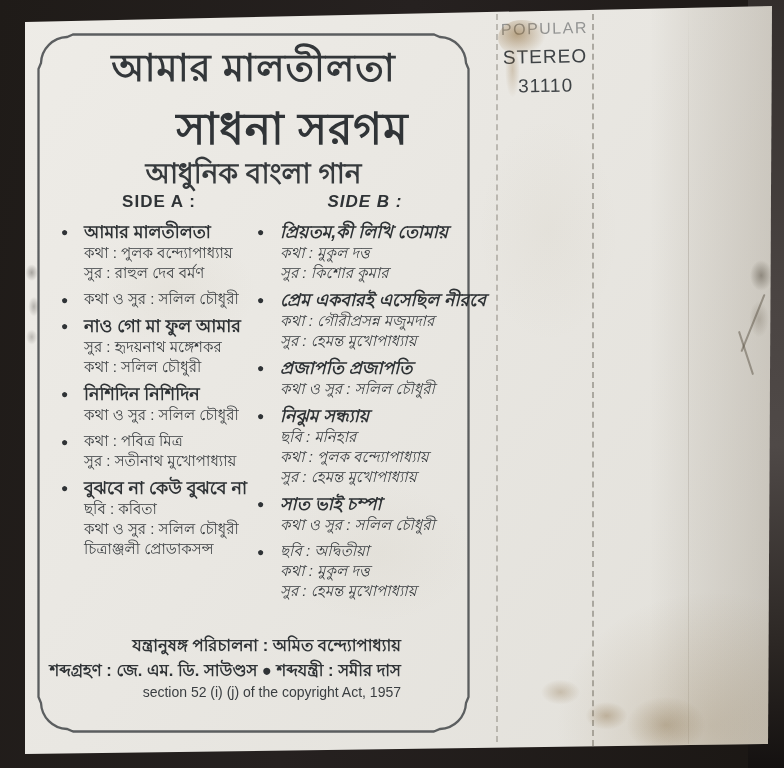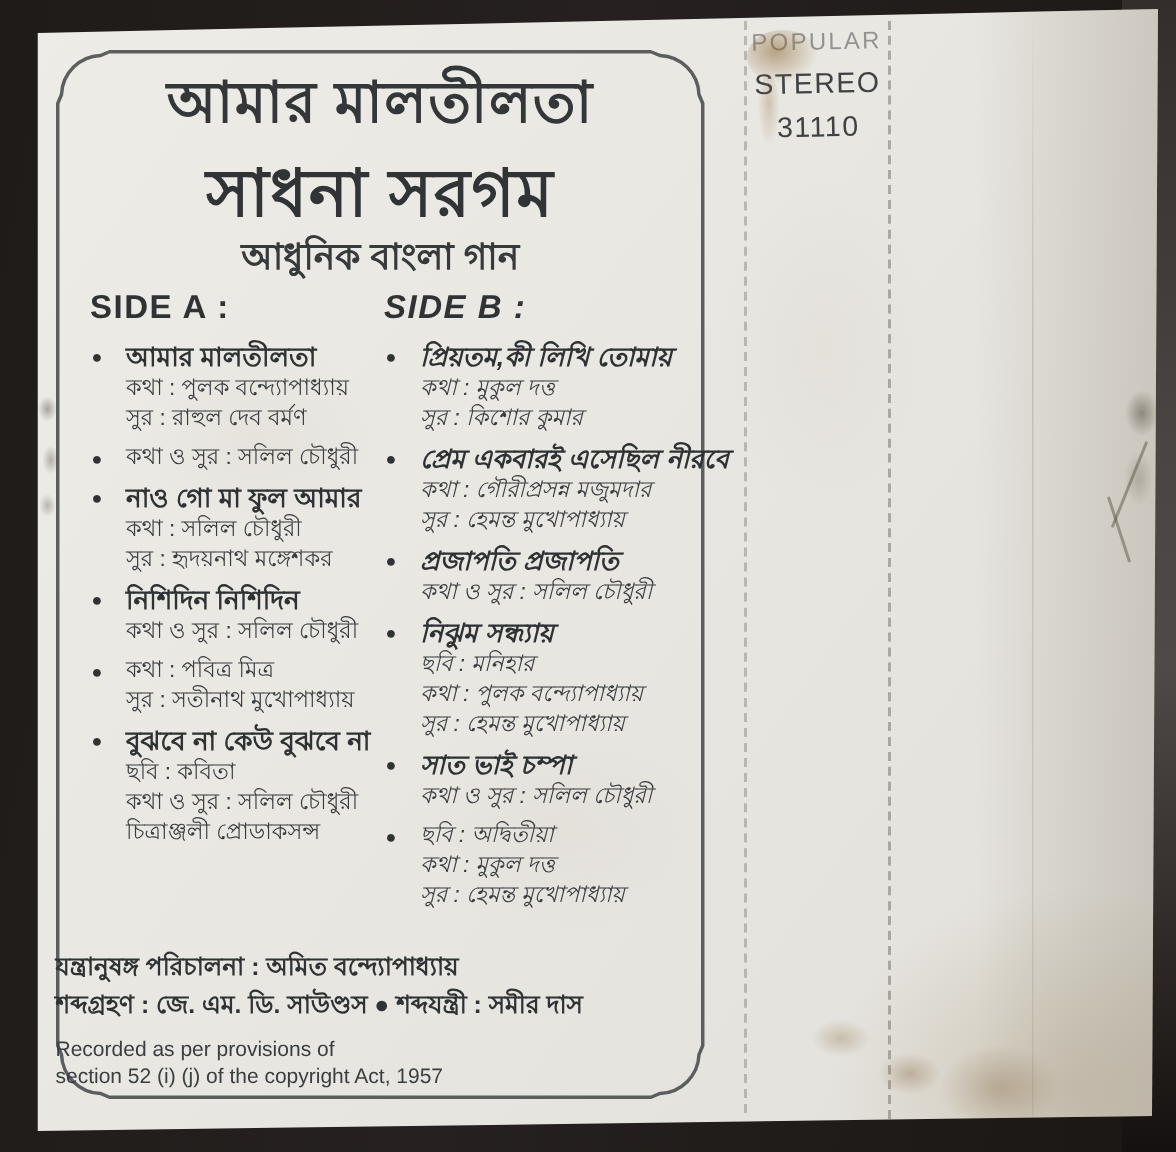--- a/index.html
+++ b/index.html
@@ -33,33 +33,33 @@
   .fold-2{left:592px;top:4px;height:742px;border-left:2px dashed rgba(112,107,97,.5);}
   .crease{
     position:absolute;left:688px;top:4px;width:1px;height:740px;
     background:linear-gradient(180deg,rgba(100,90,75,0),rgba(100,90,75,.22) 30%,rgba(100,90,75,.12));
   }
   
   .frame{position:absolute;left:37px;top:33px;}
   
   .title-block{position:absolute;left:37px;width:433px;text-align:center;color:#33373a;}
   .album-title{top:38px;font-size:38px;font-weight:bold;letter-spacing:1px;}
-  .artist-name{top:96px;font-size:44px;font-weight:bold;letter-spacing:1px;color:#303437;}
-  .album-subtitle{top:152px;font-size:24px;font-weight:600;color:#363a3d;}
+  .artist-name{top:96px;font-size:44px;font-weight:bold;letter-spacing:1px;color:#303437;padding-left:39px;}
+  .album-subtitle{top:152px;font-size:28px;font-weight:600;color:#363a3d;}
   
   .col{position:absolute;top:192px;}
   .col-a{left:60px;width:198px;}
   .col-b{left:256px;width:218px;font-style:italic;}
-  .side-heading{font-size:22px;font-weight:bold;letter-spacing:1px;color:#2f3336;margin-bottom:9px;}
+  .side-heading{font-size:17px;font-weight:bold;letter-spacing:1px;color:#2f3336;margin-bottom:9px;text-align:center;}
   .track{position:relative;padding-left:24px;margin-bottom:6px;}
   .bullet{position:absolute;left:1px;top:4px;font-size:12px;color:#2f3336;}
   .track-title{display:block;font-size:17.5px;font-weight:bold;line-height:22px;white-space:nowrap;color:#2e3235;}
   .credit{font-size:15px;line-height:20px;white-space:nowrap;color:#393d40;}
   
-  .footer{position:absolute;left:37px;top:633px;width:364px;text-align:left;}
+  .footer{position:absolute;left:37px;top:633px;width:364px;text-align:right;}
   .footer-bn{font-size:16.5px;font-weight:bold;line-height:25px;color:#2f3336;white-space:nowrap;}
   .footer-en{font-size:14px;line-height:18px;color:#3a3e41;font-weight:500;}
   .footer-en.first{margin-top:7px;}
   
   .spine{
     position:absolute;left:497px;top:16px;width:96px;text-align:center;
     transform:rotate(-1.2deg);color:#3e4245;
   }
   .spine-popular{font-size:16px;letter-spacing:1.5px;line-height:26px;opacity:.5;}
   .spine-stereo{font-size:19px;letter-spacing:1px;line-height:29px;font-weight:500;}
@@ -153,22 +153,22 @@
             <span class="bullet">●</span>
             <div class="track-credits">
               <div class="credit">কথা ও সুর : সলিল চৌধুরী</div>
             </div>
           </div>
 
           <div class="track">
             <span class="bullet">●</span>
             <span class="track-title">নাও গো মা ফুল আমার</span>
             <div class="track-credits">
+              <div class="credit">সুর : হৃদয়নাথ মঙ্গেশকর</div>
               <div class="credit">কথা : সলিল চৌধুরী</div>
-              <div class="credit">সুর : হৃদয়নাথ মঙ্গেশকর</div>
             </div>
           </div>
 
           <div class="track">
             <span class="bullet">●</span>
             <span class="track-title">নিশিদিন নিশিদিন</span>
             <div class="track-credits">
               <div class="credit">কথা ও সুর : সলিল চৌধুরী</div>
             </div>
           </div>
@@ -248,21 +248,20 @@
               <div class="credit">কথা : মুকুল দত্ত</div>
               <div class="credit">সুর : হেমন্ত মুখোপাধ্যায়</div>
             </div>
           </div>
         </div>
     </div>
 
     <div class="footer">
       <div class="footer-bn">যন্ত্রানুষঙ্গ পরিচালনা : অমিত বন্দ্যোপাধ্যায়</div>
       <div class="footer-bn">শব্দগ্রহণ : জে. এম. ডি. সাউণ্ডস ● শব্দযন্ত্রী : সমীর দাস</div>
-      <div class="footer-en first">Recorded as per provisions of</div>
       <div class="footer-en">section 52 (i) (j) of the copyright Act, 1957</div>
     </div>
 
     <div class="spine">
       <div class="spine-popular">POPULAR</div>
       <div class="spine-stereo">STEREO</div>
       <div class="spine-number">31110</div>
     </div>
 
     <div class="fold fold-1"></div>

